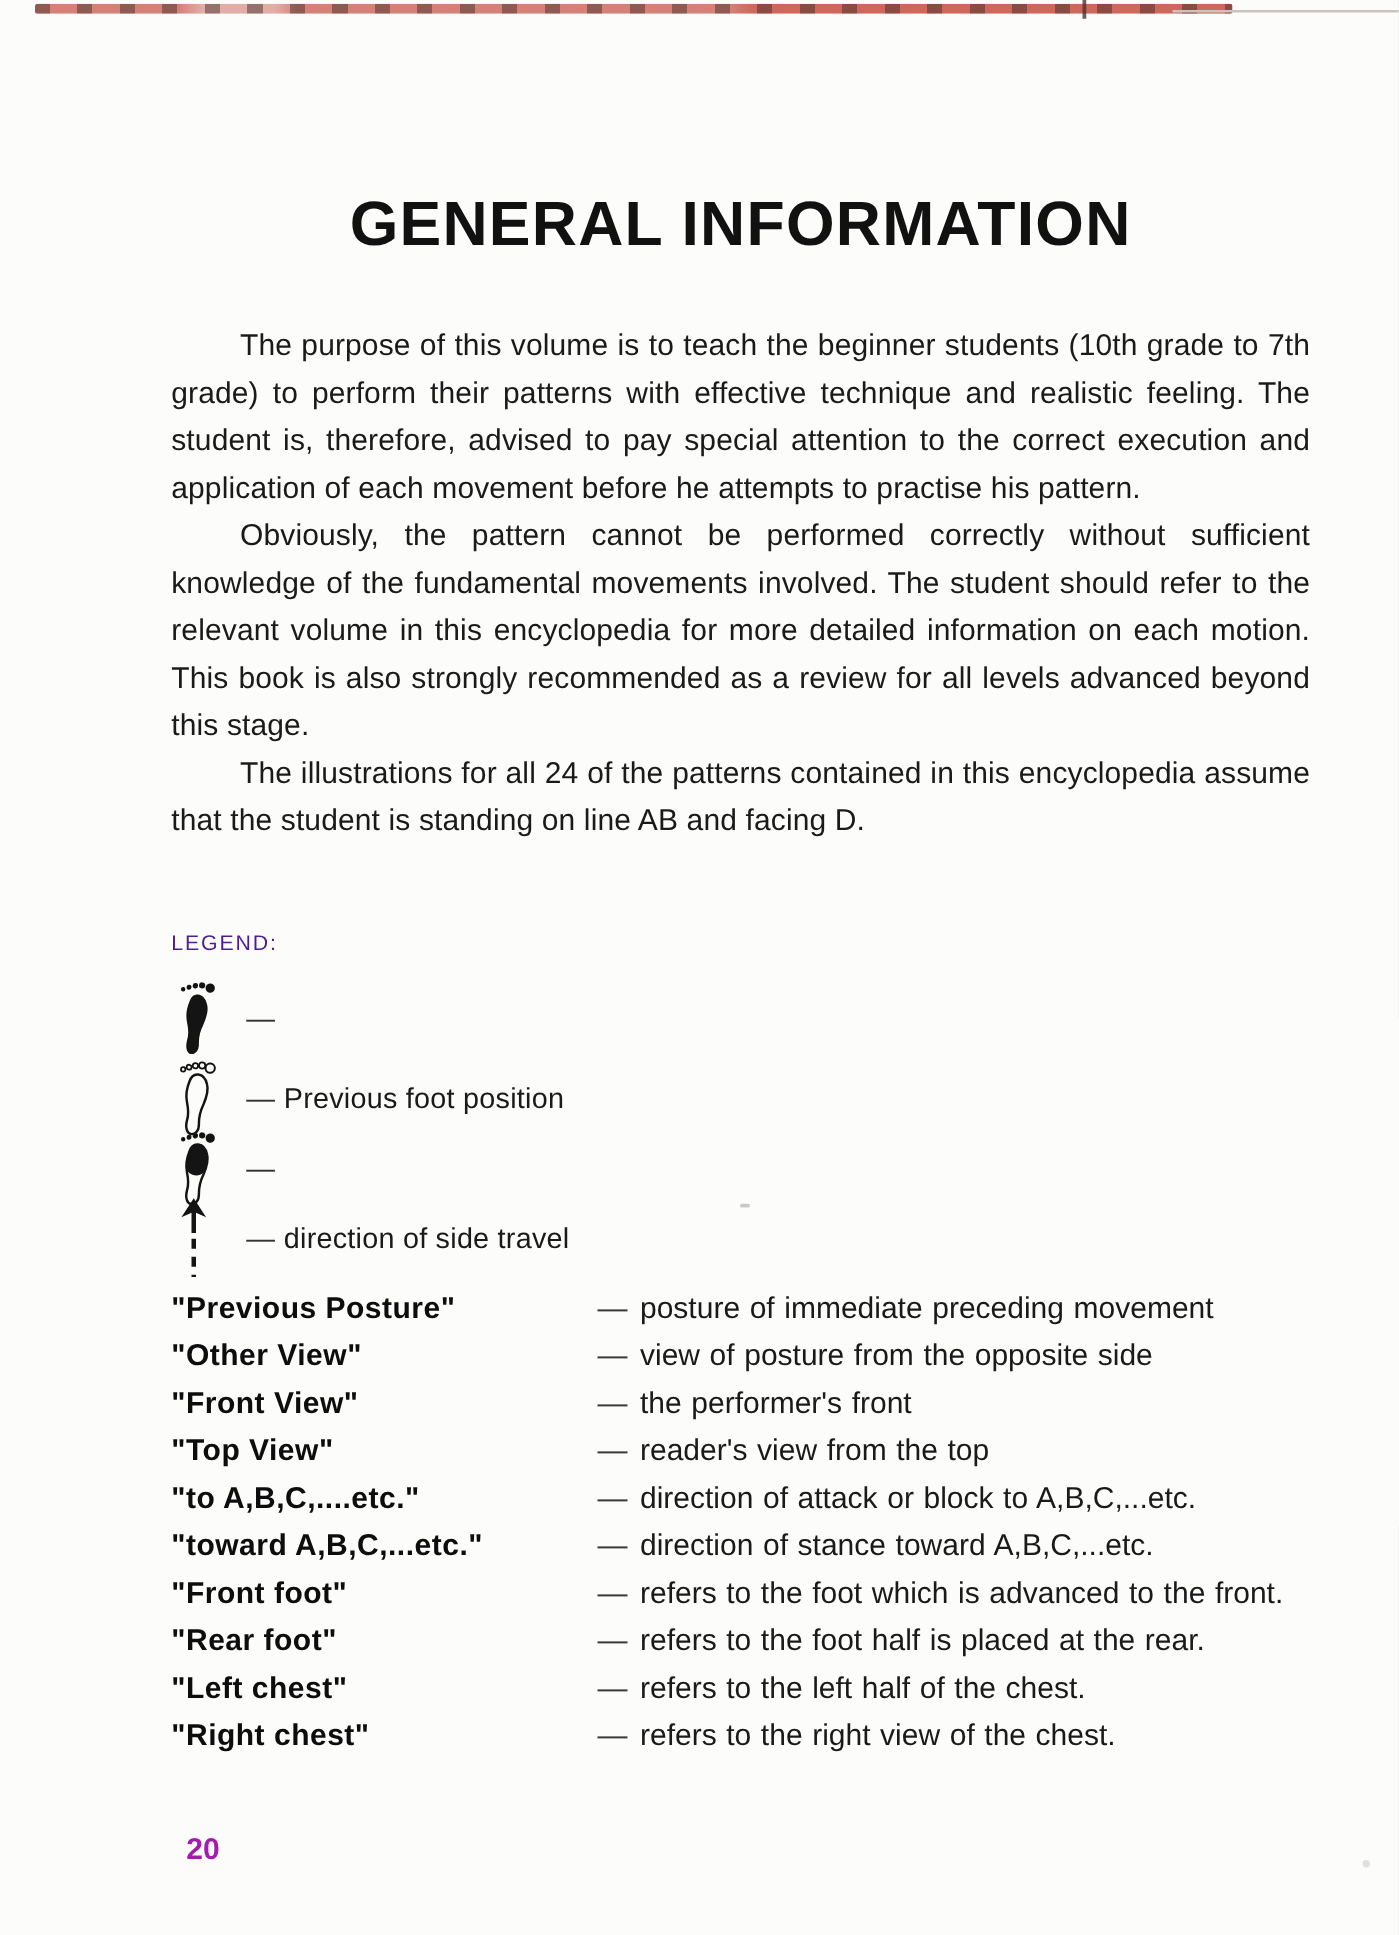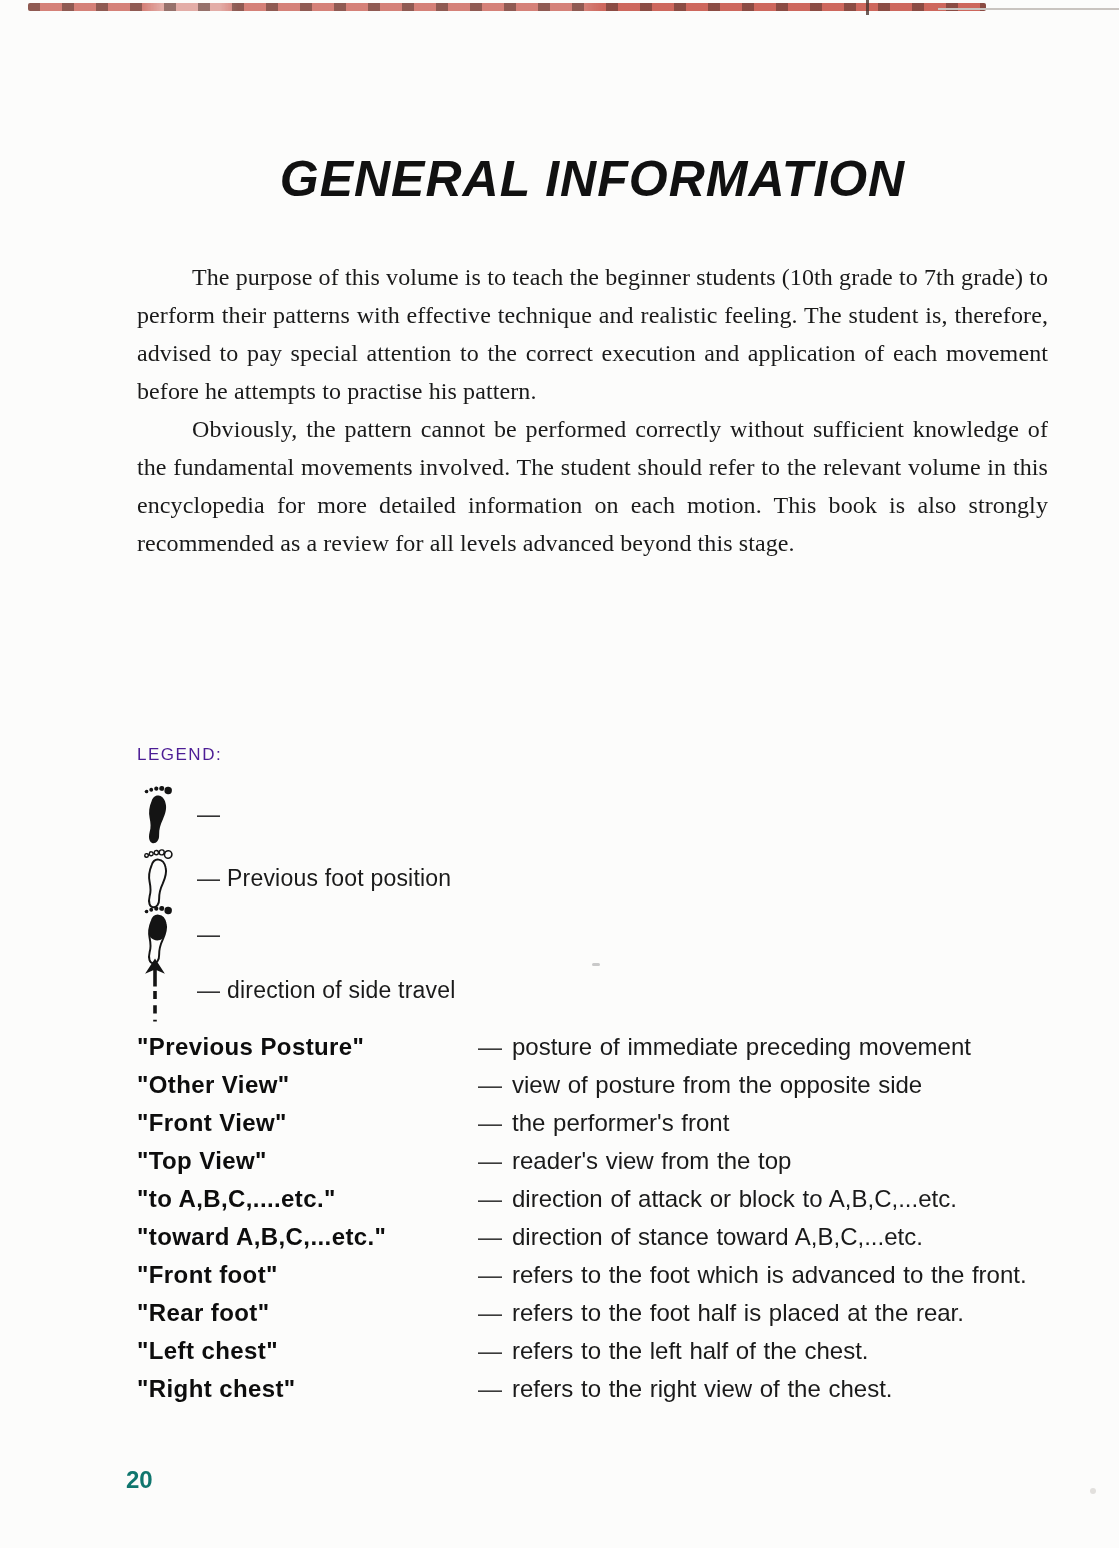--- a/index.html
+++ b/index.html
@@ -18,68 +18,69 @@
   }
   .band-tick{position:absolute;left:866px;top:0;width:3px;height:15px;background:#4a3430;opacity:.8;}
   .band-tail{position:absolute;left:938px;top:8px;width:181px;height:2px;background:#c9c4c0;}
   .speck-1{position:absolute;left:592px;top:963px;width:8px;height:3px;background:#c9c9c9;border-radius:2px;}
   .speck-2{position:absolute;left:1090px;top:1488px;width:6px;height:6px;background:#e2e0dd;border-radius:50%;}
 
   
   .title{
     position:absolute;top:150px;left:137px;width:911px;
     font-size:50px;font-weight:bold;letter-spacing:1px;color:#111;
-    text-align:center;white-space:nowrap;font-style:italic;
+    text-align:center;white-space:nowrap;
   }
 
   
   .body-text{position:absolute;top:258px;left:137px;width:911px;}
   .body-text p{
     margin:0;font-size:24px;line-height:38px;text-align:justify;
-    text-indent:55px;color:#1a1a1a;letter-spacing:.1px;font-family:Liberation Serif, serif;
+    text-indent:55px;color:#1a1a1a;letter-spacing:.1px;
   }
 
   
   .legend-heading{position:absolute;top:745px;left:137px;font-size:17px;letter-spacing:1.5px;color:#4c1d95;}
   .legend-row{position:absolute;left:137px;width:911px;display:flex;align-items:center;height:64px;}
   .legend-row .icon-box{width:60px;flex:none;display:flex;align-items:center;}
   .legend-row .dash{width:30px;flex:none;font-size:23px;color:#333;}
   .legend-row .ltext{font-size:23px;color:#1a1a1a;letter-spacing:.2px;}
   .lr1{top:782px;} .lr2{top:846px;} .lr3{top:902px;} .lr4{top:958px;}
   .lr1 .ltext{word-spacing:7px;}
 
   
   .definitions{position:absolute;top:1028px;left:137px;width:911px;}
   .def-row{display:flex;line-height:38px;}
   .def-row .term{width:341px;flex:none;font-size:24px;font-weight:bold;color:#0d0d0d;letter-spacing:.4px;}
   .def-row .def{flex:1;display:flex;}
   .def-row .def .dash{width:34px;flex:none;font-size:24px;color:#3a3a3a;}
   .def-row .def .dtext{flex:1;font-size:24px;color:#1a1a1a;text-align:justify;word-spacing:1px;}
 
-  .page-number{position:absolute;top:1466px;left:126px;font-size:24px;font-weight:bold;color:#0f766e;}
+  .page-number{position:absolute;top:1466px;left:149px;font-size:24px;font-weight:bold;color:#a21caf;}
 
   svg .ink{fill:#141414;}
   svg .line{stroke:#141414;}
 </style>
 </head>
 <body>
 
 <div class="page">
 
   <div class="band"></div>
   <div class="band-tick"></div>
   <div class="band-tail"></div>
   <div class="speck-1"></div>
   <div class="speck-2"></div>
 
   <div class="title">GENERAL INFORMATION</div>
 
   <div class="body-text">
     <p>The purpose of this volume is to teach the beginner students (10th grade to 7th grade) to perform their patterns with effective technique and realistic feeling. The student is, therefore, advised to pay special attention to the correct execution and application of each movement before he attempts to practise his pattern.</p>
     <p>Obviously, the pattern cannot be performed correctly without sufficient knowledge of the fundamental movements involved. The student should refer to the relevant volume in this encyclopedia for more detailed information on each motion. This book is also strongly recommended as a review for all levels advanced beyond this stage.</p>
+    <p>The illustrations for all 24 of the patterns contained in this encyclopedia assume that the student is standing on line AB and facing D.</p>
   </div>
 
   <div class="legend-heading">LEGEND:</div>
 
   <div class="legend-row lr1">
     <span class="icon-box">
       <svg width="36" height="64" viewBox="0 0 40 72">
         <g transform="rotate(7 20 40)">
           <path class="ink" d="M14 22 C12 29 12 35 14 41 C16 47 17 52 16 57 C15 65 18 69 21 69 C25 69 28 65 27 59 C26 52 27 47 29 41 C31 34 32 28 30 23 C28 17 24 15 21 15 C18 15 15 17 14 22 Z"></path>
           <circle class="ink" cx="7" cy="12" r="2"></circle>

